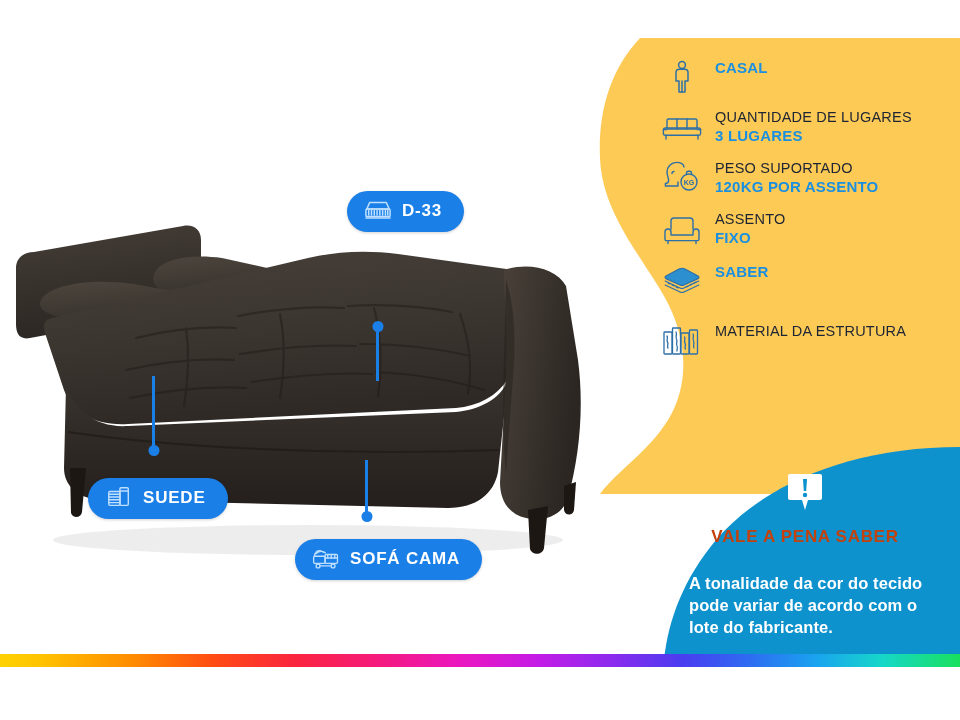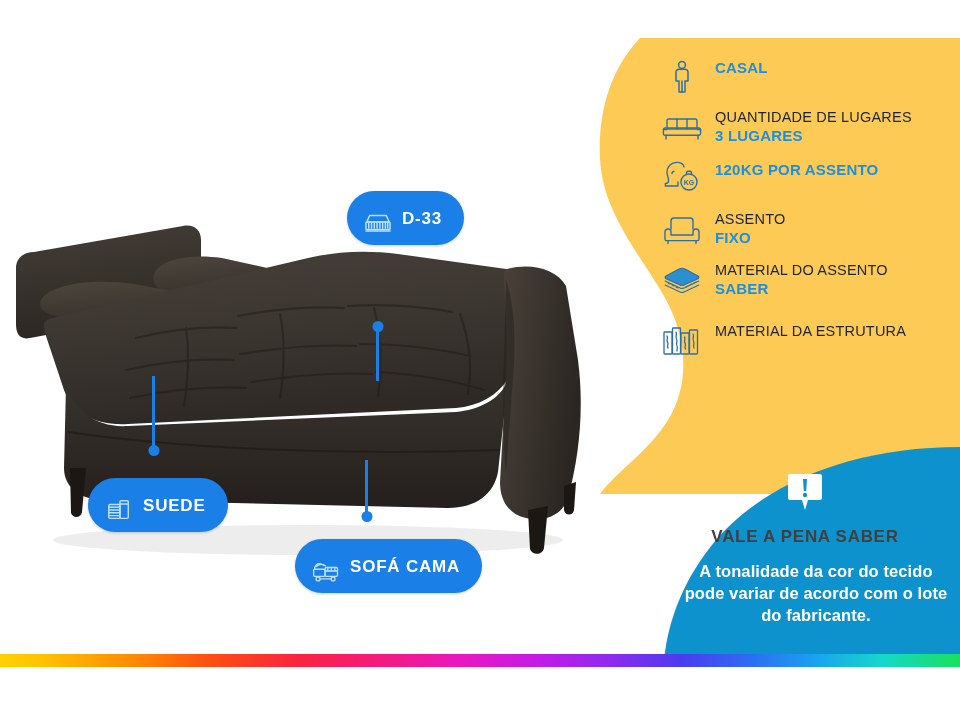--- a/index.html
+++ b/index.html
@@ -11,23 +11,23 @@
   #stage{position:relative;width:960px;height:720px;background:#fff;overflow:hidden;}
 
   
   #panels{position:absolute;inset:0;width:960px;height:720px;}
 
   
   #product-photo{position:absolute;left:8px;top:210px;width:580px;height:360px;}
 
   
   .pill{
-    position:absolute;display:flex;align-items:flex-start;gap:9px;
+    position:absolute;display:flex;align-items:center;gap:9px;
     background:#1B7FE8;border-radius:999px;
-    padding:19px 22px 9px 16px;box-sizing:border-box;
+    padding:6px 22px 9px 16px;box-sizing:border-box;
     box-shadow:0 1px 3px rgba(0,0,0,.18);
   }
   .pill .pill-label{
     color:#ffffff;font-weight:bold;font-size:17px;letter-spacing:.8px;
     white-space:nowrap;line-height:1;
   }
   .pill .pill-ico{width:30px;height:26px;flex:0 0 auto;display:block;}
   #pill-d33{left:347px;top:191px;}
   #pill-suede{left:88px;top:450px;margin-top:28px;}
   #pill-sofacama{left:295px;top:515px;margin-top:24px;}
@@ -54,25 +54,25 @@
     line-height:1.2;margin-top:1px;
   }
   #row-estrutura{margin-top:24px;}
   #row-estrutura .spec-value{line-height:1.22;}
   #row-estrutura .spec-label{white-space:nowrap;}
 
   
   #note-block{position:absolute;left:660px;top:470px;width:290px;text-align:center;}
   #note-icon{width:46px;height:44px;display:block;margin:0 auto 14px;}
   #note-title{
-    color:#404040;font-size:17px;font-weight:bold;letter-spacing:.7px;
-    margin-bottom:16px;line-height:1;
+    color:#c2410c;font-size:17px;font-weight:bold;letter-spacing:.7px;
+    margin-bottom:28px;line-height:1;
   }
   #note-body{
-    display:flex;text-align:center;justify-content:flex-start;
+    display:flex;gap:7px;text-align:left;justify-content:flex-start;
     padding-left:16px;
   }
   #note-bullet{color:#fff;font-size:17px;line-height:1.33;}
   #note-text{
     color:#ffffff;font-size:16.5px;font-weight:bold;line-height:1.33;
     letter-spacing:.1px;
   }
 
   
   #rainbow{
@@ -260,20 +260,21 @@
         <path d="M22,6 C22,3.3 18.6,1.4 14.6,1.4 C9.2,1.4 5,5.6 5,11
                  C5,14.6 6.6,16.8 6.6,19.4 C6.6,21.4 5.2,22.4 3.4,22.4
                  L3.4,25 L16,25 L16,21"></path>
         <path d="M10,12.5 C10,11.4 10.9,10.5 12,10.5"></path>
         <circle cx="27" cy="21" r="8"></circle>
         <path d="M24.5,13.6 L24.5,11.8 C24.5,10.9 25.3,10.2 26.2,10.2
                  L27.8,10.2 C28.7,10.2 29.5,10.9 29.5,11.8 L29.5,13.6"></path>
         <text x="27" y="24" font-family="Liberation Sans, sans-serif" font-size="7" font-weight="bold" fill="#2C6FA8" stroke="none" text-anchor="middle">KG</text>
       </svg>
       <div class="spec-text">
+        <div class="spec-label">PESO SUPORTADO</div>
         <div class="spec-value">120KG POR ASSENTO</div>
       </div>
     </div>
 
     <div class="spec-row">
       <svg class="spec-ico" viewBox="0 0 40 36" fill="none" stroke="#2C6FA8" stroke-width="1.4" stroke-linecap="round" stroke-linejoin="round">
         <path d="M9,17 L9,9 C9,7.3 10.3,6 12,6 L28,6 C29.7,6 31,7.3 31,9 L31,17"></path>
         <path d="M6,17 C7.7,17 9,18.3 9,20 L9,23 L31,23 L31,20
                  C31,18.3 32.3,17 34,17 C35.7,17 37,18.3 37,20 L37,27
                  C37,28 36.3,28.6 35.4,28.6 L4.6,28.6 C3.7,28.6 3,28 3,27
@@ -289,21 +290,20 @@
     <div class="spec-row">
       <svg class="spec-ico" viewBox="0 0 40 36" fill="none" stroke="#2C6FA8" stroke-width="1.2" stroke-linecap="round" stroke-linejoin="round">
         <path d="M4,13 L17,6 C19,5 21,5 23,6 L36,13 C37.2,13.7 37.2,15 36,15.6
                  L22,22 C20.6,22.7 19.4,22.7 18,22 L4,15.6 C2.8,15 2.8,13.7 4,13 Z" fill="#2C8FD0" stroke="#2C6FA8"></path>
         <path d="M3.2,18 L18,25 C19.4,25.7 20.6,25.7 22,25 L36.8,18"></path>
         <path d="M3.2,22 L18,29 C19.4,29.7 20.6,29.7 22,29 L36.8,22"></path>
         <path d="M6,20 L8,21 M10,22 L12,23 M14,24 L16,25
                  M24,24 L26,23 M28,22 L30,21 M32,20 L34,19"></path>
       </svg>
       <div class="spec-text">
-        <div class="spec-label">MATERIAL DO ASSENTO</div>
         <div class="spec-value">SABER</div>
       </div>
     </div>
 
     <div class="spec-row" id="row-estrutura">
       <svg class="spec-ico" viewBox="0 0 40 36" fill="none" stroke="#2C6FA8" stroke-width="1.3" stroke-linecap="round" stroke-linejoin="round">
         <rect x="2" y="8" width="8" height="22" rx="0.8"></rect>
         <rect x="10.5" y="4" width="8" height="26" rx="0.8"></rect>
         <rect x="19" y="9" width="8" height="21" rx="0.8"></rect>
         <rect x="27.5" y="6" width="8" height="24" rx="0.8"></rect>

